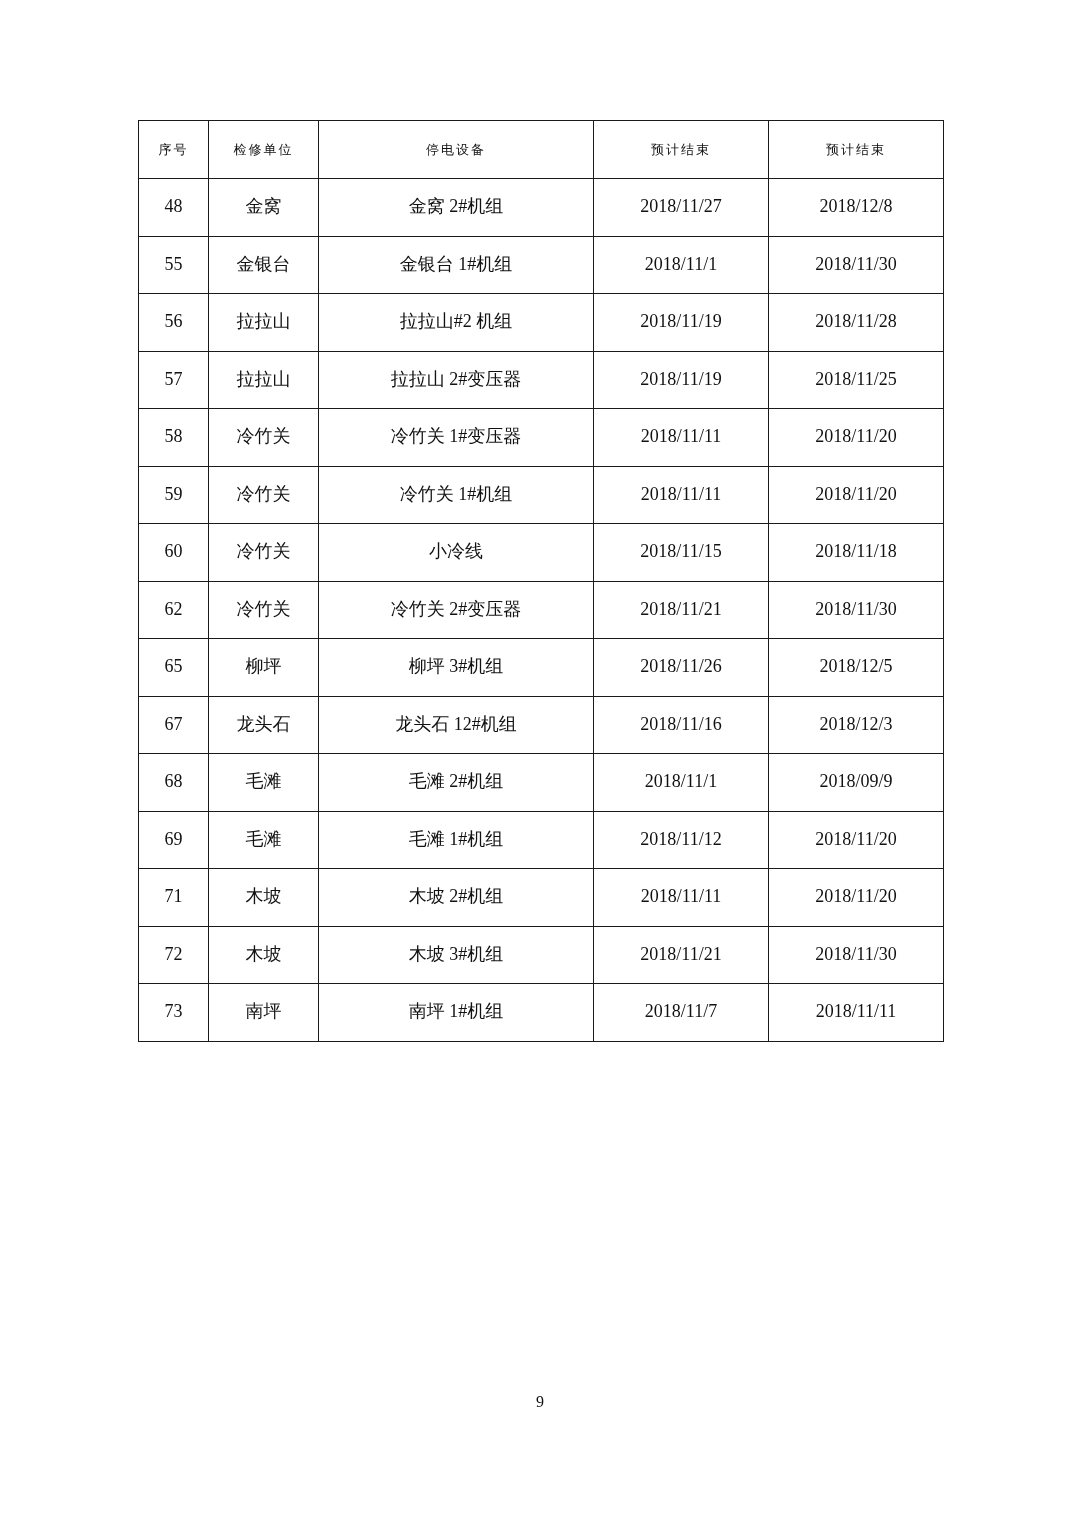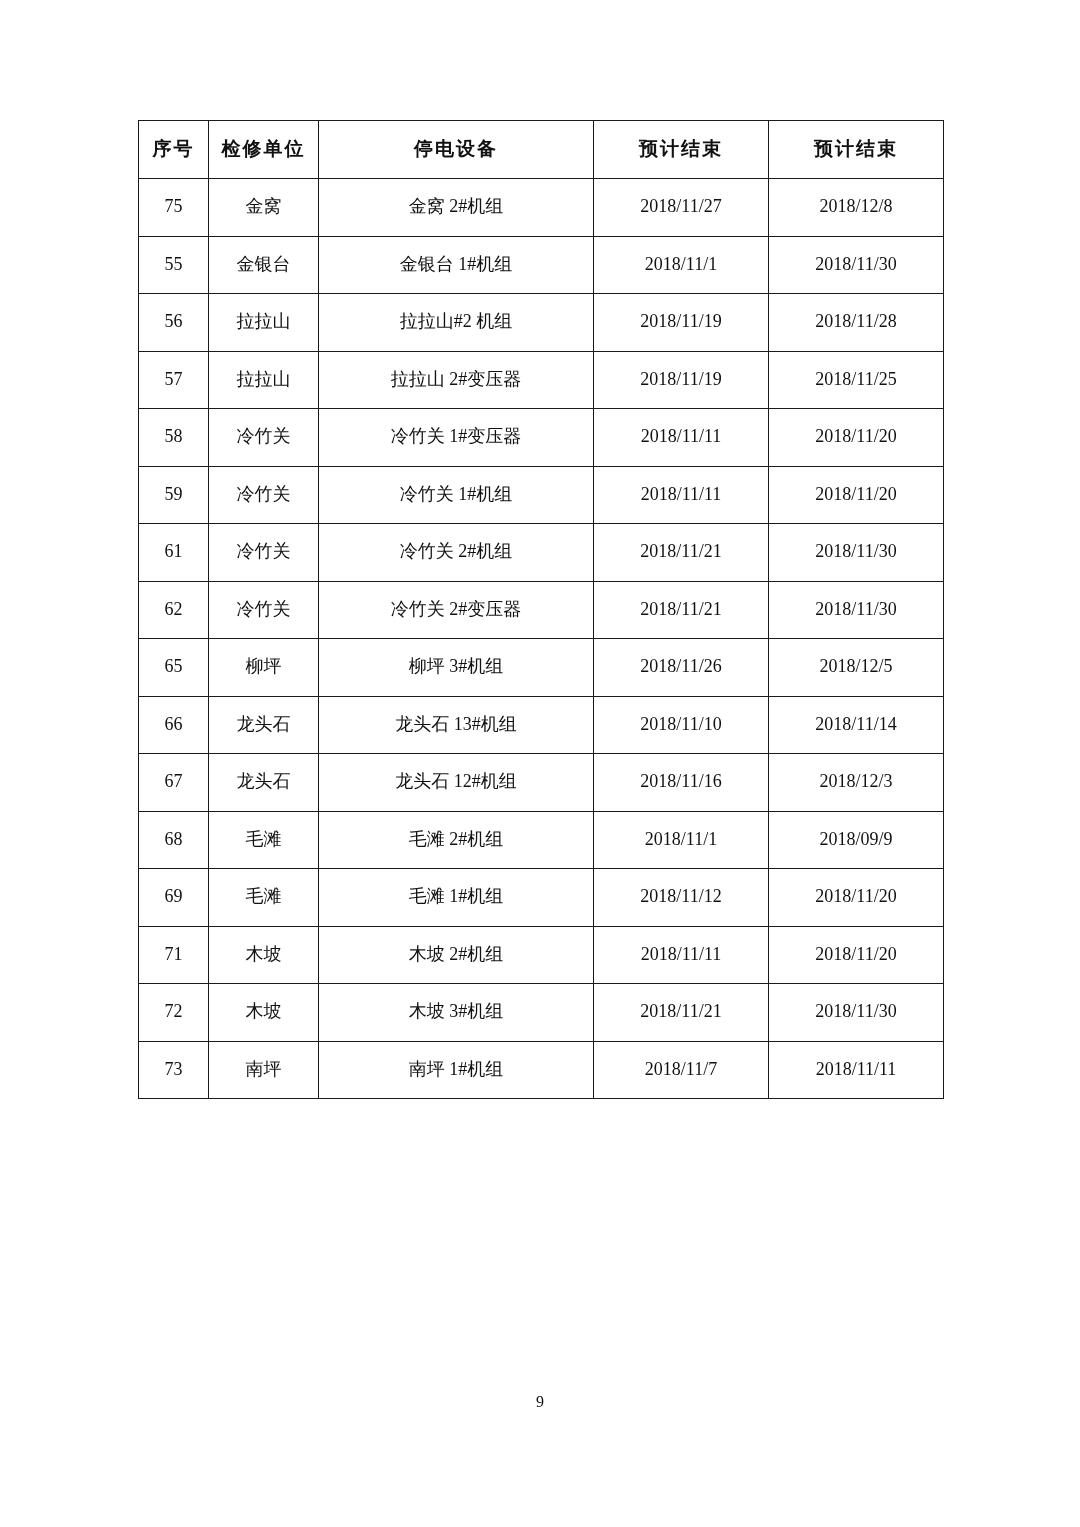--- a/index.html
+++ b/index.html
@@ -35,22 +35,22 @@
     text-align: center;
     vertical-align: middle;
     font-size: 18px;
     font-weight: normal;
     padding: 0;
     height: 56.5px;
     line-height: 1.2;
     font-family: "Liberation Serif", "DejaVu Serif", serif;
   }
   .doc-table thead td {
-    font-weight: bold;
-    font-size: 19px;
+    font-weight: normal;
+    font-size: 13px;
     height: 57px;
     letter-spacing: 2px;
   }
   .col-idx   { width: 70px; }
   .col-unit  { width: 110px; }
   .col-dev   { width: 275px; }
   .col-start { width: 175px; }
   .col-end   { width: 175px; }
   .cell-num {
     font-family: "Liberation Serif", "DejaVu Serif", serif;
@@ -84,21 +84,21 @@
       <tr>
         <td>序号</td>
         <td>检修单位</td>
         <td>停电设备</td>
         <td>预计结束</td>
         <td>预计结束</td>
       </tr>
     </thead>
     <tbody>
       <tr>
-        <td class="cell-num">75</td>
+        <td class="cell-num">48</td>
         <td>金窝</td>
         <td>金窝 2#机组</td>
         <td class="cell-num">2018/11/27</td>
         <td class="cell-num">2018/12/8</td>
       </tr>
       <tr>
         <td class="cell-num">55</td>
         <td>金银台</td>
         <td>金银台 1#机组</td>
         <td class="cell-num">2018/11/1</td>
@@ -126,48 +126,41 @@
         <td class="cell-num">2018/11/20</td>
       </tr>
       <tr>
         <td class="cell-num">59</td>
         <td>冷竹关</td>
         <td>冷竹关 1#机组</td>
         <td class="cell-num">2018/11/11</td>
         <td class="cell-num">2018/11/20</td>
       </tr>
       <tr>
-        <td class="cell-num">61</td>
-        <td>冷竹关</td>
-        <td>冷竹关 2#机组</td>
-        <td class="cell-num">2018/11/21</td>
-        <td class="cell-num">2018/11/30</td>
+        <td class="cell-num">60</td>
+        <td>冷竹关</td>
+        <td>小冷线</td>
+        <td class="cell-num">2018/11/15</td>
+        <td class="cell-num">2018/11/18</td>
       </tr>
       <tr>
         <td class="cell-num">62</td>
         <td>冷竹关</td>
         <td>冷竹关 2#变压器</td>
         <td class="cell-num">2018/11/21</td>
         <td class="cell-num">2018/11/30</td>
       </tr>
       <tr>
         <td class="cell-num">65</td>
         <td>柳坪</td>
         <td>柳坪 3#机组</td>
         <td class="cell-num">2018/11/26</td>
         <td class="cell-num">2018/12/5</td>
       </tr>
       <tr>
-        <td class="cell-num">66</td>
-        <td>龙头石</td>
-        <td>龙头石 13#机组</td>
-        <td class="cell-num">2018/11/10</td>
-        <td class="cell-num">2018/11/14</td>
-      </tr>
-      <tr>
         <td class="cell-num">67</td>
         <td>龙头石</td>
         <td>龙头石 12#机组</td>
         <td class="cell-num">2018/11/16</td>
         <td class="cell-num">2018/12/3</td>
       </tr>
       <tr>
         <td class="cell-num">68</td>
         <td>毛滩</td>
         <td>毛滩 2#机组</td>

